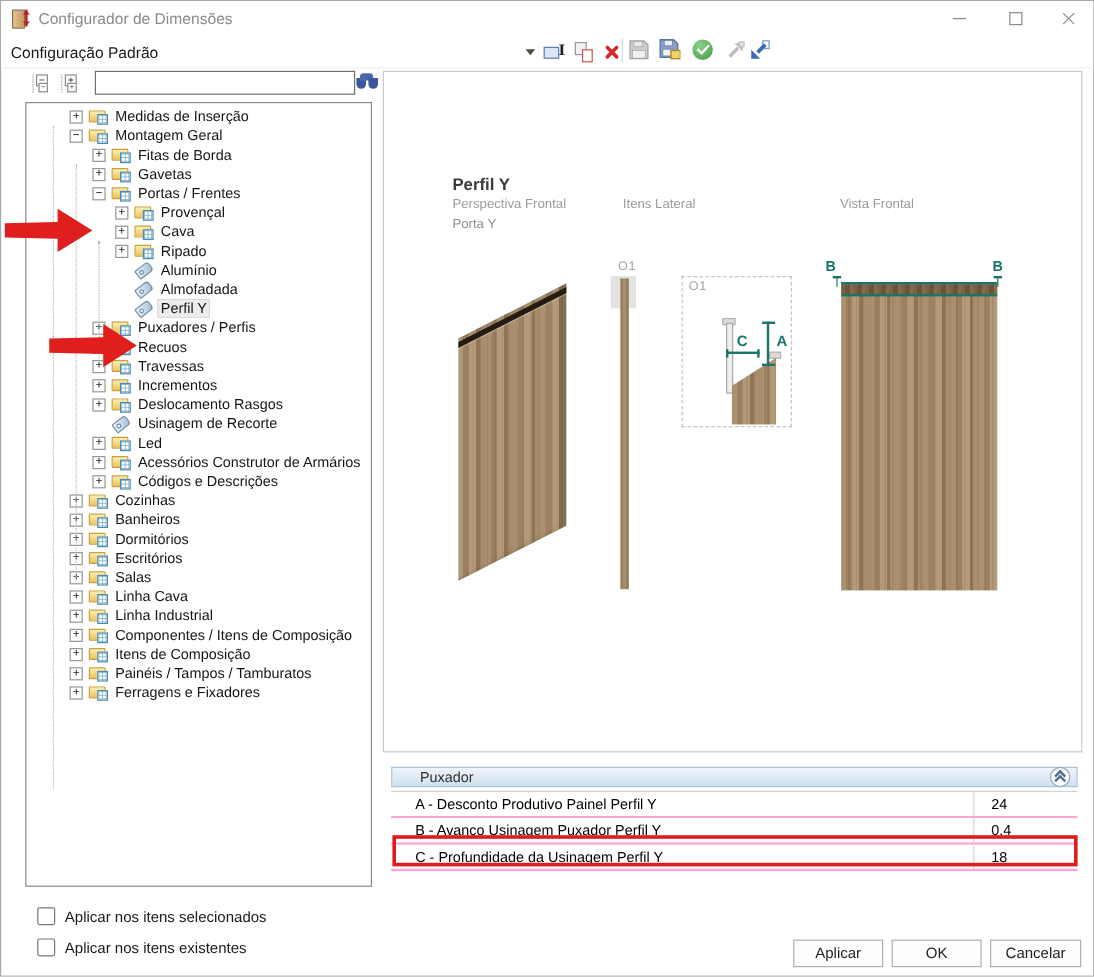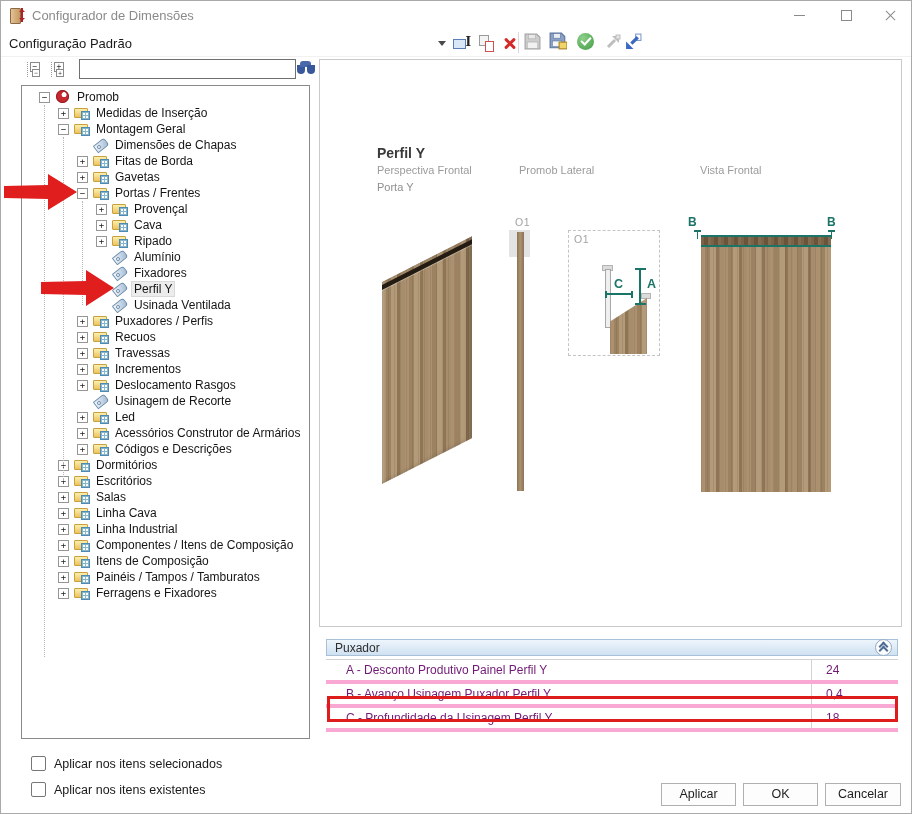--- a/index.html
+++ b/index.html
@@ -88,26 +88,26 @@
   .dimline-v::before{top:0;} .dimline-v::after{bottom:0;}
   .frontal{position:absolute;left:381px;top:175px;width:130px;height:257px;}
   .frontal .band{position:absolute;left:0;top:0;width:100%;height:12px;border-top:2px solid #1b7468;border-bottom:2px solid #1b7468;background:repeating-linear-gradient(90deg,#7a6448 0 3px,#6a543c 3px 7px,#836c50 7px 10px);box-sizing:border-box;}
   .btick{position:absolute;width:7px;height:1px;}
   .btick::before{content:"";position:absolute;left:0;top:0;width:7px;height:2px;background:#1b7468;}
   .btick::after{content:"";position:absolute;left:3px;top:0;width:1px;height:9px;background:#1b7468;}
 
   
   .propgroup{position:absolute;left:325px;top:638px;width:572px;}
   .prophead{height:17px;background:linear-gradient(#eef5fc,#cfe1f1);border:1px solid #a8c0d8;display:flex;align-items:center;font-size:12px;color:#2e2e2e;box-sizing:border-box;}
-  .prophead .hlabel{flex:1;padding-left:8px;}
+  .prophead .hlabel{flex:1;padding-left:23px;}
   .chevbtn{width:15px;height:15px;border:1px solid #93a9c4;border-radius:50%;background:#fdfdfd;position:relative;margin-right:5px;flex:0 0 15px;}
   .chevbtn::before,.chevbtn::after{content:"";position:absolute;left:4px;width:5px;height:5px;border-left:2px solid #4c6c96;border-top:2px solid #4c6c96;transform:rotate(45deg);}
   .chevbtn::before{top:3px;} .chevbtn::after{top:7px;}
   .proprows{margin-top:3px;border-top:1px solid #d2d2d2;}
-  .prow{height:20px;display:flex;align-items:center;border-bottom:4px solid #f9a8d4;font-size:12px;color:#701a75;background:#fff;}
+  .prow{height:20px;display:flex;align-items:center;border-bottom:2px solid #f9a8d4;font-size:12px;color:#000000;background:#fff;}
   .prow .plabel{flex:1;padding-left:20px;}
   .prow .pvalue{flex:0 0 72px;border-left:1px solid #d2d2d2;padding-left:14px;height:100%;display:flex;align-items:center;}
 
   
   .chkrow{position:absolute;display:flex;align-items:center;}
   .chk{width:13px;height:13px;border:1px solid #767676;border-radius:2px;background:#fff;margin-right:8px;flex:0 0 13px;}
   .chklabel{font-size:12.5px;color:#1a1a1a;}
   .btn{position:absolute;top:782px;height:21px;background:#fdfdfd;border:1px solid #b0b0b0;font-size:12.5px;color:#1f1f1f;text-align:center;line-height:21px;}
 
   
@@ -187,138 +187,123 @@
   <input class="search-input" value="" style="">
   <span class="binoc">
       <span class="top"></span>
     </span>
 
   <div class="treebox">
     <div class="connector" style="left:22px;top:19px;height:552px"></div>
     <div class="connector" style="left:41px;top:51px;height:344px"></div>
     <div class="connector" style="left:60px;top:115px;height:104px"></div>
 
-      <div class="trow lev-0 exp-minus ico-promob">
-        <span class="expbox"></span>
-        <span class="nicon"></span>
-        <span class="tlabel">Promob</span>
-      </div>
 
       <div class="trow lev-1 exp-plus ico-folder">
         <span class="expbox"></span>
         <span class="nicon"></span>
         <span class="tlabel">Medidas de Inserção</span>
       </div>
 
       <div class="trow lev-1 exp-minus ico-folder">
         <span class="expbox"></span>
         <span class="nicon"></span>
         <span class="tlabel">Montagem Geral</span>
       </div>
 
+
+      <div class="trow lev-2 exp-plus ico-folder">
+        <span class="expbox"></span>
+        <span class="nicon"></span>
+        <span class="tlabel">Fitas de Borda</span>
+      </div>
+
+      <div class="trow lev-2 exp-plus ico-folder">
+        <span class="expbox"></span>
+        <span class="nicon"></span>
+        <span class="tlabel">Gavetas</span>
+      </div>
+
+      <div class="trow lev-2 exp-minus ico-folder">
+        <span class="expbox"></span>
+        <span class="nicon"></span>
+        <span class="tlabel">Portas / Frentes</span>
+      </div>
+
+      <div class="trow lev-3 exp-plus ico-folder">
+        <span class="expbox"></span>
+        <span class="nicon"></span>
+        <span class="tlabel">Provençal</span>
+      </div>
+
+      <div class="trow lev-3 exp-plus ico-folder">
+        <span class="expbox"></span>
+        <span class="nicon"></span>
+        <span class="tlabel">Cava</span>
+      </div>
+
+      <div class="trow lev-3 exp-plus ico-folder">
+        <span class="expbox"></span>
+        <span class="nicon"></span>
+        <span class="tlabel">Ripado</span>
+      </div>
+
+      <div class="trow lev-3 exp-none ico-tag">
+        <span class="expbox"></span>
+        <span class="nicon"></span>
+        <span class="tlabel">Alumínio</span>
+      </div>
+
+      <div class="trow lev-3 exp-none ico-tag">
+        <span class="expbox"></span>
+        <span class="nicon"></span>
+        <span class="tlabel">Almofadada</span>
+      </div>
+
+      <div class="trow lev-3 exp-none ico-tag selected">
+        <span class="expbox"></span>
+        <span class="nicon"></span>
+        <span class="tlabel">Perfil Y</span>
+      </div>
+
+
+      <div class="trow lev-2 exp-plus ico-folder">
+        <span class="expbox"></span>
+        <span class="nicon"></span>
+        <span class="tlabel">Puxadores / Perfis</span>
+      </div>
+
+      <div class="trow lev-2 exp-plus ico-folder">
+        <span class="expbox"></span>
+        <span class="nicon"></span>
+        <span class="tlabel">Recuos</span>
+      </div>
+
+      <div class="trow lev-2 exp-plus ico-folder">
+        <span class="expbox"></span>
+        <span class="nicon"></span>
+        <span class="tlabel">Travessas</span>
+      </div>
+
+
+      <div class="trow lev-2 exp-plus ico-folder">
+        <span class="expbox"></span>
+        <span class="nicon"></span>
+        <span class="tlabel">Incrementos</span>
+      </div>
+
+      <div class="trow lev-2 exp-plus ico-folder">
+        <span class="expbox"></span>
+        <span class="nicon"></span>
+        <span class="tlabel">Deslocamento Rasgos</span>
+      </div>
+
       <div class="trow lev-2 exp-none ico-tag">
         <span class="expbox"></span>
         <span class="nicon"></span>
-        <span class="tlabel">Dimensões de Chapas</span>
-      </div>
-
-      <div class="trow lev-2 exp-plus ico-folder">
-        <span class="expbox"></span>
-        <span class="nicon"></span>
-        <span class="tlabel">Fitas de Borda</span>
-      </div>
-
-      <div class="trow lev-2 exp-plus ico-folder">
-        <span class="expbox"></span>
-        <span class="nicon"></span>
-        <span class="tlabel">Gavetas</span>
-      </div>
-
-      <div class="trow lev-2 exp-minus ico-folder">
-        <span class="expbox"></span>
-        <span class="nicon"></span>
-        <span class="tlabel">Portas / Frentes</span>
-      </div>
-
-      <div class="trow lev-3 exp-plus ico-folder">
-        <span class="expbox"></span>
-        <span class="nicon"></span>
-        <span class="tlabel">Provençal</span>
-      </div>
-
-      <div class="trow lev-3 exp-plus ico-folder">
-        <span class="expbox"></span>
-        <span class="nicon"></span>
-        <span class="tlabel">Cava</span>
-      </div>
-
-      <div class="trow lev-3 exp-plus ico-folder">
-        <span class="expbox"></span>
-        <span class="nicon"></span>
-        <span class="tlabel">Ripado</span>
-      </div>
-
-      <div class="trow lev-3 exp-none ico-tag">
-        <span class="expbox"></span>
-        <span class="nicon"></span>
-        <span class="tlabel">Alumínio</span>
-      </div>
-
-      <div class="trow lev-3 exp-none ico-tag">
-        <span class="expbox"></span>
-        <span class="nicon"></span>
-        <span class="tlabel">Fixadores</span>
-      </div>
-
-      <div class="trow lev-3 exp-none ico-tag selected">
-        <span class="expbox"></span>
-        <span class="nicon"></span>
-        <span class="tlabel">Perfil Y</span>
-      </div>
-
-      <div class="trow lev-3 exp-none ico-tag">
-        <span class="expbox"></span>
-        <span class="nicon"></span>
-        <span class="tlabel">Usinada Ventilada</span>
-      </div>
-
-      <div class="trow lev-2 exp-plus ico-folder">
-        <span class="expbox"></span>
-        <span class="nicon"></span>
-        <span class="tlabel">Puxadores / Perfis</span>
-      </div>
-
-      <div class="trow lev-2 exp-plus ico-folder">
-        <span class="expbox"></span>
-        <span class="nicon"></span>
-        <span class="tlabel">Recuos</span>
-      </div>
-
-      <div class="trow lev-2 exp-plus ico-folder">
-        <span class="expbox"></span>
-        <span class="nicon"></span>
-        <span class="tlabel">Travessas</span>
-      </div>
-
-
-      <div class="trow lev-2 exp-plus ico-folder">
-        <span class="expbox"></span>
-        <span class="nicon"></span>
-        <span class="tlabel">Incrementos</span>
-      </div>
-
-      <div class="trow lev-2 exp-plus ico-folder">
-        <span class="expbox"></span>
-        <span class="nicon"></span>
-        <span class="tlabel">Deslocamento Rasgos</span>
-      </div>
-
-      <div class="trow lev-2 exp-none ico-tag">
-        <span class="expbox"></span>
-        <span class="nicon"></span>
         <span class="tlabel">Usinagem de Recorte</span>
       </div>
 
       <div class="trow lev-2 exp-plus ico-folder">
         <span class="expbox"></span>
         <span class="nicon"></span>
         <span class="tlabel">Led</span>
       </div>
 
 
@@ -327,21 +312,31 @@
         <span class="nicon"></span>
         <span class="tlabel">Acessórios Construtor de Armários</span>
       </div>
 
       <div class="trow lev-2 exp-plus ico-folder">
         <span class="expbox"></span>
         <span class="nicon"></span>
         <span class="tlabel">Códigos e Descrições</span>
       </div>
 
-
+      <div class="trow lev-1 exp-plus ico-folder">
+        <span class="expbox"></span>
+        <span class="nicon"></span>
+        <span class="tlabel">Cozinhas</span>
+      </div>
+
+      <div class="trow lev-1 exp-plus ico-folder">
+        <span class="expbox"></span>
+        <span class="nicon"></span>
+        <span class="tlabel">Banheiros</span>
+      </div>
 
       <div class="trow lev-1 exp-plus ico-folder">
         <span class="expbox"></span>
         <span class="nicon"></span>
         <span class="tlabel">Dormitórios</span>
       </div>
 
       <div class="trow lev-1 exp-plus ico-folder">
         <span class="expbox"></span>
         <span class="nicon"></span>
@@ -388,21 +383,21 @@
         <span class="expbox"></span>
         <span class="nicon"></span>
         <span class="tlabel">Ferragens e Fixadores</span>
       </div>
     </div>
 
   <div class="preview">
     <span class="pv-title" style="left:57px;top:85px">Perfil Y</span>
     <span class="pv-sub" style="left:57px;top:104px">Perspectiva Frontal</span>
     <span class="pv-gray" style="left:57px;top:121px">Porta Y</span>
-    <span class="pv-sub" style="left:199px;top:104px">Promob Lateral</span>
+    <span class="pv-sub" style="left:199px;top:104px">Itens Lateral</span>
     <span class="pv-sub" style="left:380px;top:104px">Vista Frontal</span>
 
     <div class="door3d wood"></div>
 
     <span class="o1lab" style="left:195px;top:156px">O1</span>
     <div class="striphl"></div>
     <div class="sidestrip"></div>
 
     <div class="detailbox">
       <span class="o1lab" style="left:5px;top:2px">O1</span>

